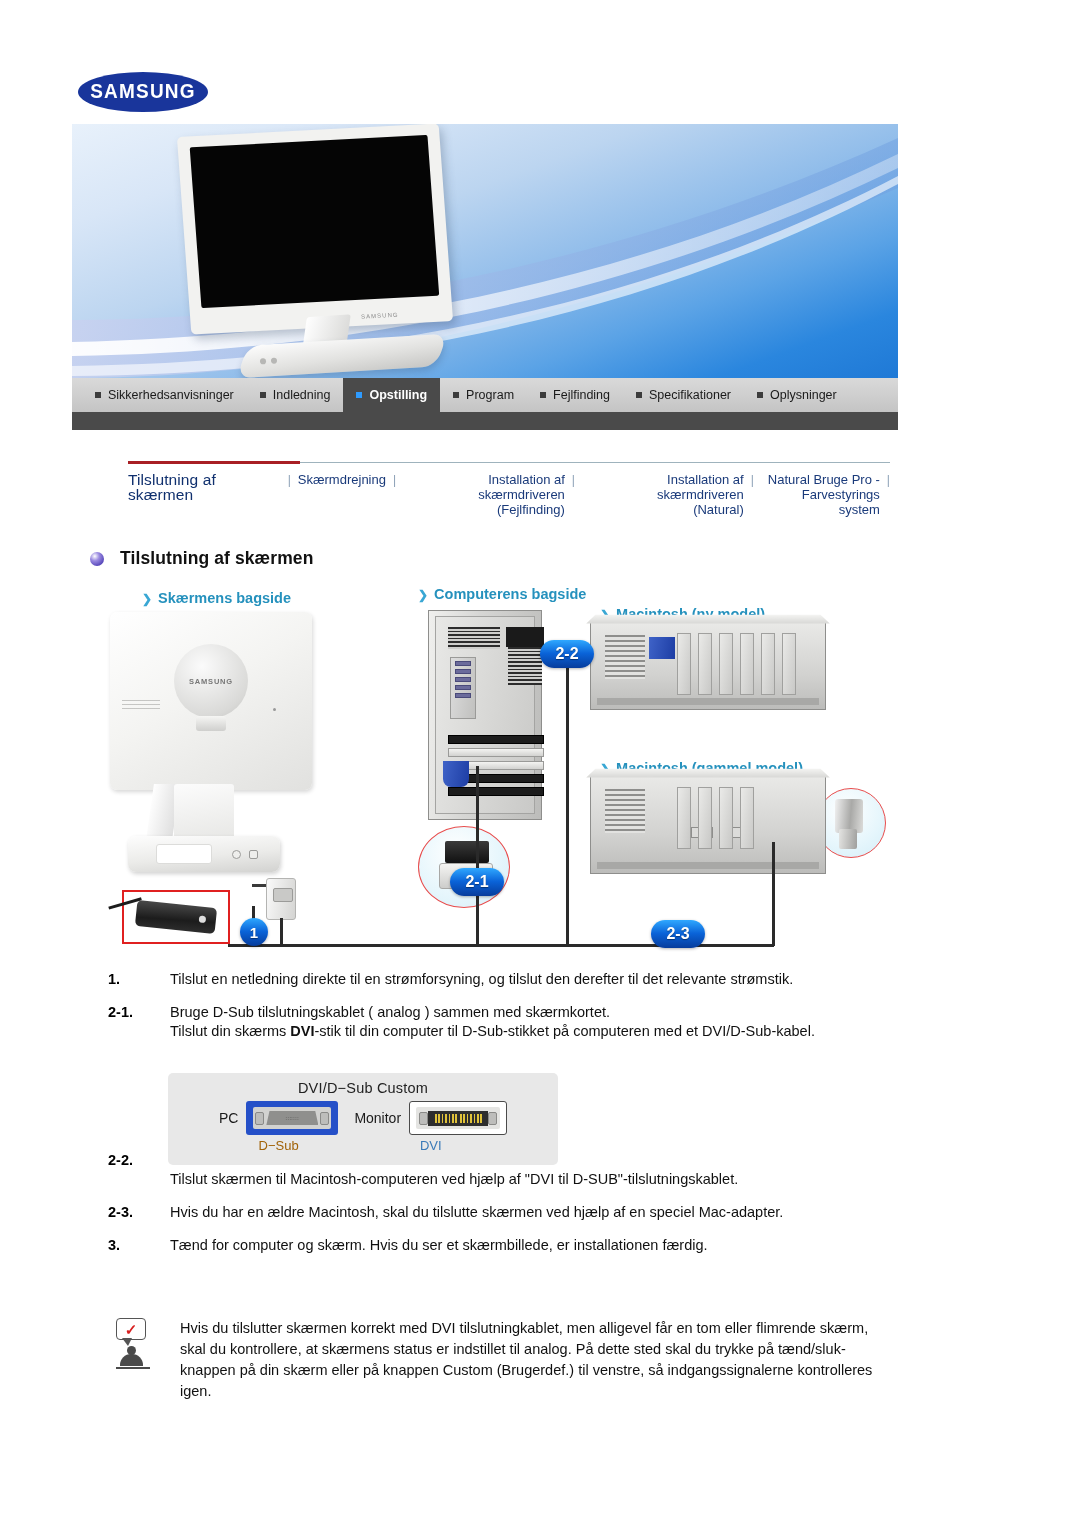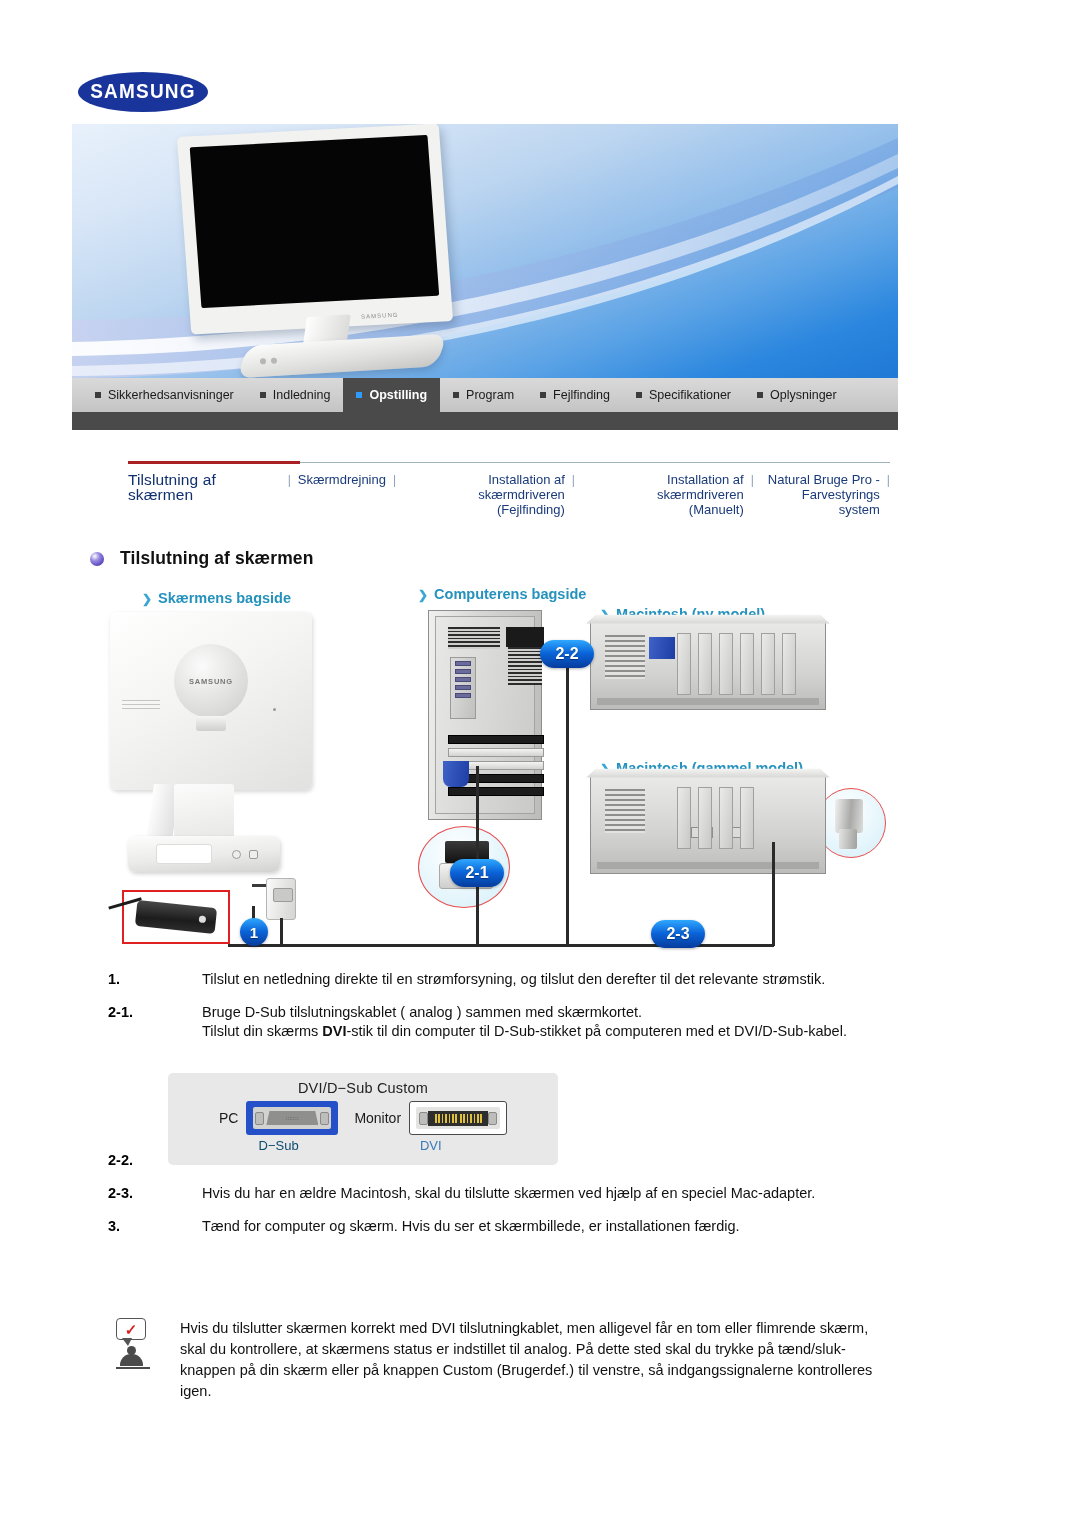--- a/index.html
+++ b/index.html
@@ -318,21 +318,21 @@
   }
   .badge-round {
     width: 28px; height: 28px; border-radius: 50%;
     font-size: 15px;
   }
   .badge-pill {
     width: 54px; height: 28px; border-radius: 14px;
     font-size: 16px;
   }
   .b1 { left: 140px; top: 330px; }
-  .b21 { left: 350px; top: 271px; }
+  .b21 { left: 350px; top: 280px; }
   .b22 { left: 440px; top: 52px; }
   .b23 { left: 542px; top: 332px; margin-left: 9px; }
 
   
   .plug-dsub {
     position: absolute; left: 166px; top: 290px;
     width: 30px; height: 42px;
     background: linear-gradient(100deg,#fafafa,#d4d4d2);
     border-radius: 3px;
     border: 1px solid #b4b4b2;
@@ -481,21 +481,20 @@
     font-size: 14.5px;
     font-weight: bold;
     color: #000000;
     padding-top: 1px;
   }
   .step-body {
     flex: 1;
     font-size: 14.5px;
     line-height: 19px;
     color: #111111;
-    margin-left: 32px;
   }
   .step-body b { font-weight: bold; }
 
   
   .cablefig {
     position: absolute;
     left: 168px; top: 1073px;
     width: 390px; height: 92px;
     background: #e8e8e8;
     border-radius: 5px;
@@ -546,21 +545,21 @@
     display:flex; align-items:center; justify-content:center;
   }
   .cf-pins { font-size: 5px; color: #2a2a2a; letter-spacing: 0.6px; line-height:4px;}
   .cf-dvishell {
     width: 60px; height: 15px;
     background: #2e2e2e;
     display:flex; align-items:center; justify-content:center; gap: 3px;
   }
   .cf-dvipins { width: 22px; height: 9px; background: repeating-linear-gradient(90deg,#e0c23a 0 1.6px, #2e2e2e 1.6px 3.4px); }
   .cf-screw { width: 9px; height: 13px; border-radius: 2px; background:#bdbdbb; border:1px solid #8a8a88;}
-  .cf-sublbl { font-size: 13px; color: #0c4a6e; margin-top: 3px; }
+  .cf-sublbl { font-size: 13px; color: #a16207; margin-top: 3px; }
   .cf-sublbl.grey { color: #3a7ab8; }
 
   
   .note {
     position: absolute;
     left: 108px; top: 1318px;
     width: 780px;
     display: flex;
     gap: 16px;
   }
@@ -675,21 +674,21 @@
       <div class="subsep">|</div>
       <div class="subitem">Skærmdrejning</div>
       <div class="subsep">|</div>
       <div class="subitem">
         <div>Installation af skærmdriveren</div>
         <div>(Fejlfinding)</div>
       </div>
       <div class="subsep">|</div>
       <div class="subitem">
         <div>Installation af skærmdriveren</div>
-        <div>(Manuelt)</div>
+        <div>(Natural)</div>
       </div>
       <div class="subsep">|</div>
       <div class="subitem">
         <div>Natural Bruge Pro -</div>
         <div>Farvestyrings system</div>
       </div>
       <div class="subsep">|</div>
     </div>
   </div>
 
@@ -841,20 +840,21 @@
         <div>Tilslut din skærms <b>DVI</b>-stik til din computer til D-Sub-stikket på computeren med et DVI/D-Sub-kabel.</div>
       </div>
     </div>
 
     <div style="height:96px"></div>
 
     <div class="step">
       <div class="step-num">2-2.</div>
       <div class="step-body">
         <div>Tilsluttet en Macintosh</div>
+        <div>Tilslut skærmen til Macintosh-computeren ved hjælp af "DVI til D-SUB"-tilslutningskablet.</div>
       </div>
     </div>
 
     <div class="step">
       <div class="step-num">2-3.</div>
       <div class="step-body">Hvis du har en ældre Macintosh, skal du tilslutte skærmen ved hjælp af en speciel Mac-adapter.</div>
     </div>
 
     <div class="step">
       <div class="step-num">3.</div>

